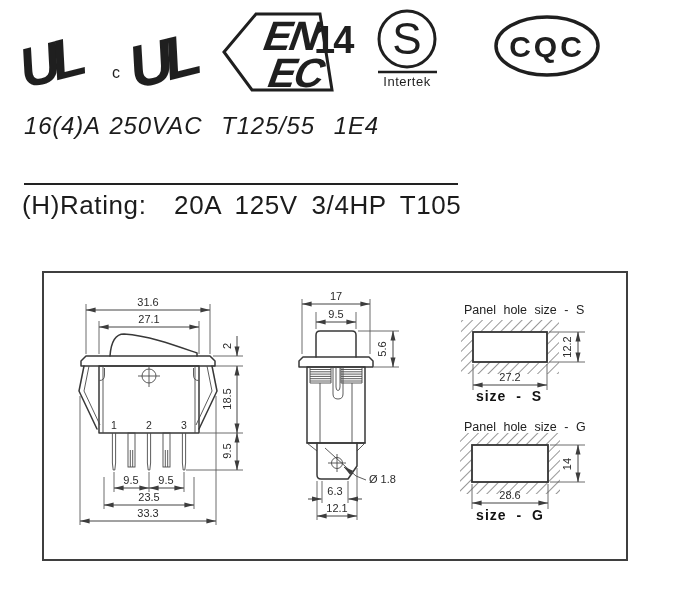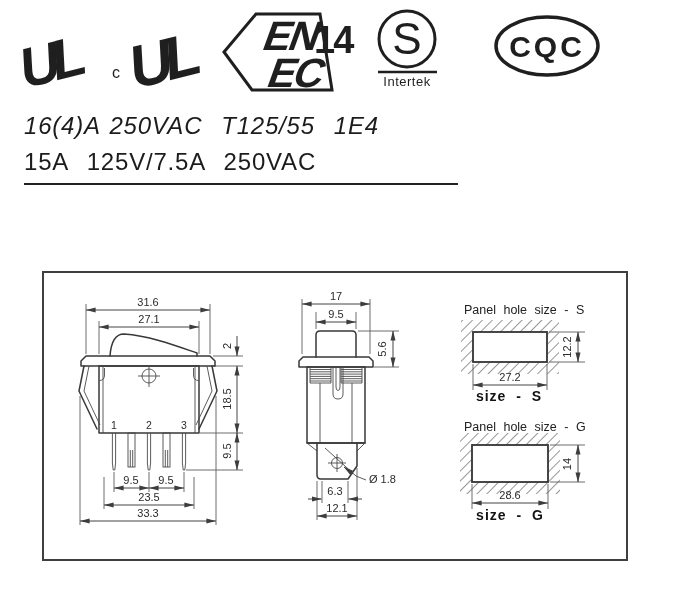--- a/index.html
+++ b/index.html
@@ -22,22 +22,22 @@
   .pcaption{font-size:14px;font-weight:bold;fill:#111;word-spacing:5px;letter-spacing:1px;}
   .logo-stroke{fill:none;stroke:#1f1f1f;}
   .logo-text{fill:#1f1f1f;}
 </style>
 </head>
 <body>
 
 <div class="page">
 
   <div class="rating-line rating-1">16(4)A 250VAC  T125/55  1E4</div>
-  <div class="rating-line rating-2">15A  125V/7.5A  250VAC</div>
   <div class="divider"></div>
+  <div class="rating-line rating-3">(H)Rating:  20A 125V 3/4HP T105</div>
 
   <svg width="700" height="615" viewBox="0 0 700 615">
     <defs>
       <marker id="arr" viewBox="0 0 10 6" refX="9.6" refY="3" markerWidth="10" markerHeight="6" orient="auto-start-reverse">
         <path d="M0,0.5 L10,3 L0,5.5 Z" fill="#3d3d3d"></path>
       </marker>
       <pattern id="hatch" patternUnits="userSpaceOnUse" width="7" height="7" patternTransform="rotate(45)">
         <line x1="0" y1="0" x2="0" y2="7" stroke="#3f3f3f" stroke-width="1.1"></line>
       </pattern>
     </defs>

